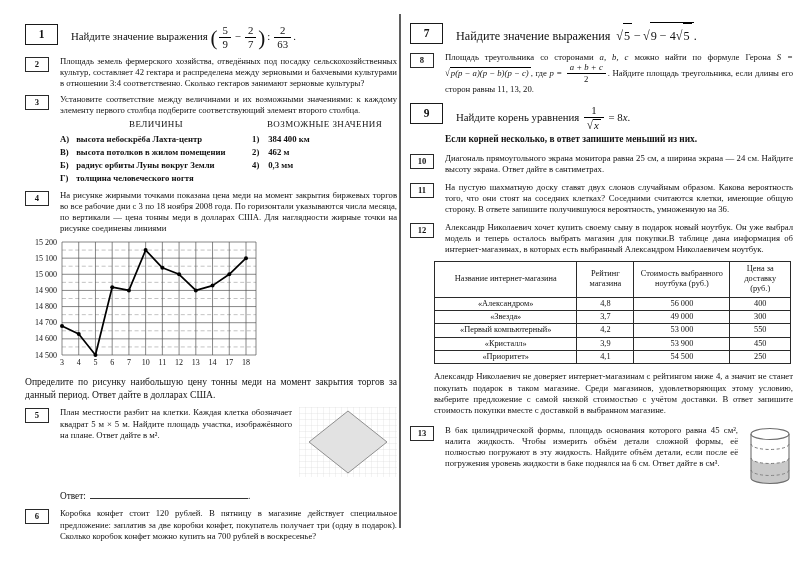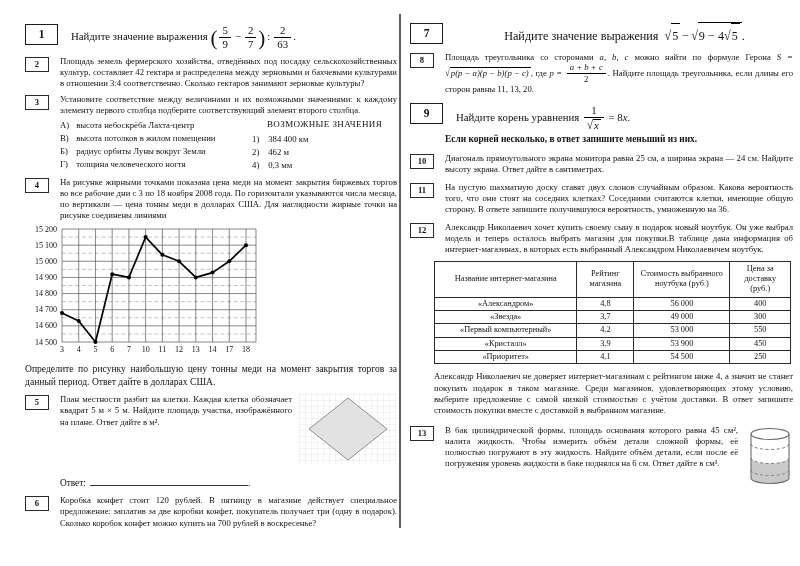--- a/index.html
+++ b/index.html
@@ -19,28 +19,28 @@
   .frac .d{display:block;padding:1px 3px 0;}
   .bigp{font-size:1.95em;font-weight:400;vertical-align:-0.22em;}
   .op{margin:0 2px;}
   .sqrt{display:inline-block;white-space:nowrap;}
   .rs{display:inline-block;transform:scaleY(1.12);}
   .rb{display:inline-block;border-top:1px solid #000;padding:0 2px 0 1px;}
   .match{display:flex;margin-top:3px;}
   .mcol1{width:57%;}
   .mcol2{width:43%;}
   .mhead{text-align:center;font-size:9px;letter-spacing:.4px;margin-bottom:2px;}
-  .mitem{line-height:1.5;text-align:left;}
+  .mitem{line-height:1.5;text-align:left;font-weight:bold;}
   .mitem .lbl{display:inline-block;min-width:14px;}
   .chartwrap{margin:3px 0 0 -13px;}
   .p4outro{font-size:9.6px;line-height:1.3;text-align:justify;margin-top:1px;}
   .p5fig{flex:none;margin-left:7px;}
   .answer-row{margin:8px 0 0 35px;font-size:9.3px;}
   .ansline{display:inline-block;width:158px;border-bottom:1px solid #333;height:9px;margin-left:4px;}
-  .f7{font-size:12.2px;text-align:center;line-height:24px;}
+  .f7{font-size:12.2px;text-align:left;line-height:24px;}
   .f7 .intro7{margin-right:6px;}
   .f9{font-size:10.8px;text-align:left;line-height:30px;}
   .note9{font-weight:bold;font-size:9.4px;margin:2px 0 4px 35px;}
   table.shops{border-collapse:collapse;margin:5px 0 0 24px;width:calc(100% - 26px);font-size:8.3px;line-height:1.25;}
   table.shops th,table.shops td{border:0.9px solid #2a2a2a;text-align:center;vertical-align:middle;padding:1px 3px;font-weight:normal;}
   table.shops thead th{padding:2px 3px;}
   .p12outro{font-size:8.7px;line-height:1.3;text-align:justify;margin:7px 0 0 24px;font-family:Liberation Serif, serif;}
   .cylfig{flex:none;margin-left:9px;margin-top:2px;}
   svg text{font-family:"Liberation Serif",serif;}
 </style>
@@ -64,20 +64,21 @@
     <div class="nbox">2</div>
     <div class="pbody">Площадь земель фермерского хозяйства, отведённых под посадку сельскохозяйственных культур, составляет 42 гектара и распределена между зерновыми и бахчевыми культурами в отношении 3:4 соответственно. Сколько гектаров занимают зерновые культуры?</div>
   </div>
 
   <div class="prob">
     <div class="nbox">3</div>
     <div class="pbody">
       <span>Установите соответствие между величинами и их возможными значениями: к каждому элементу первого столбца подберите соответствующий элемент второго столбца.</span>
       <div class="match">
         <div class="mcol1">
+          <div class="mhead">ВЕЛИЧИНЫ</div>
           <div class="mitem"><span class="lbl">А)</span> <span>высота небоскрёба Лахта-центр</span></div>
           <div class="mitem"><span class="lbl">В)</span> <span>высота потолков в жилом помещении</span></div>
           <div class="mitem"><span class="lbl">Б)</span> <span>радиус орбиты Луны вокруг Земли</span></div>
           <div class="mitem"><span class="lbl">Г)</span> <span>толщина человеческого ногтя</span></div>
         </div>
         <div class="mcol2">
           <div class="mhead">ВОЗМОЖНЫЕ  ЗНАЧЕНИЯ</div>
           <div class="mitem"><span class="lbl">1)</span> <span>384 400 км</span></div>
           <div class="mitem"><span class="lbl">2)</span> <span>462 м</span></div>
           <div class="mitem"><span class="lbl">4)</span> <span>0,3 мм</span></div>

